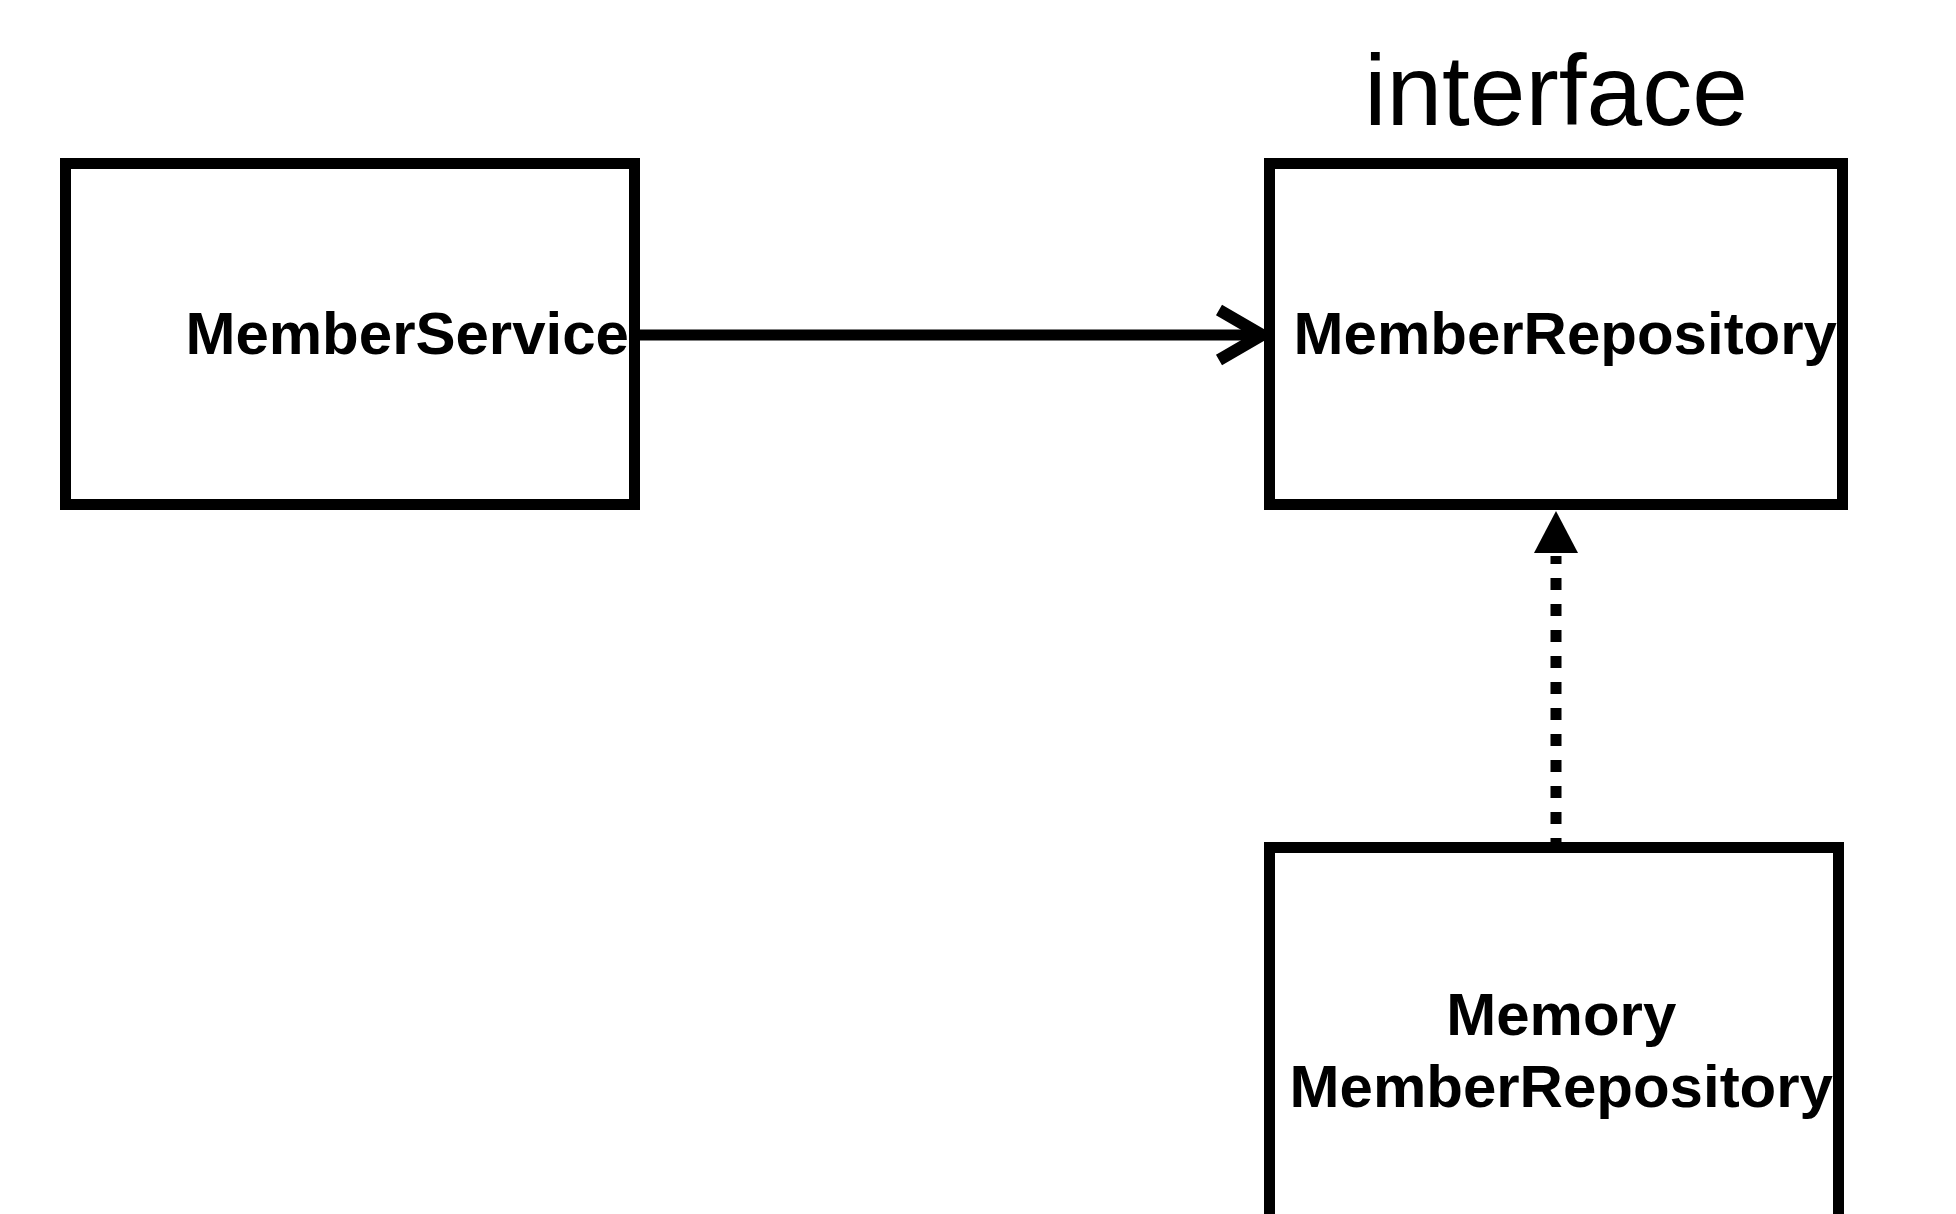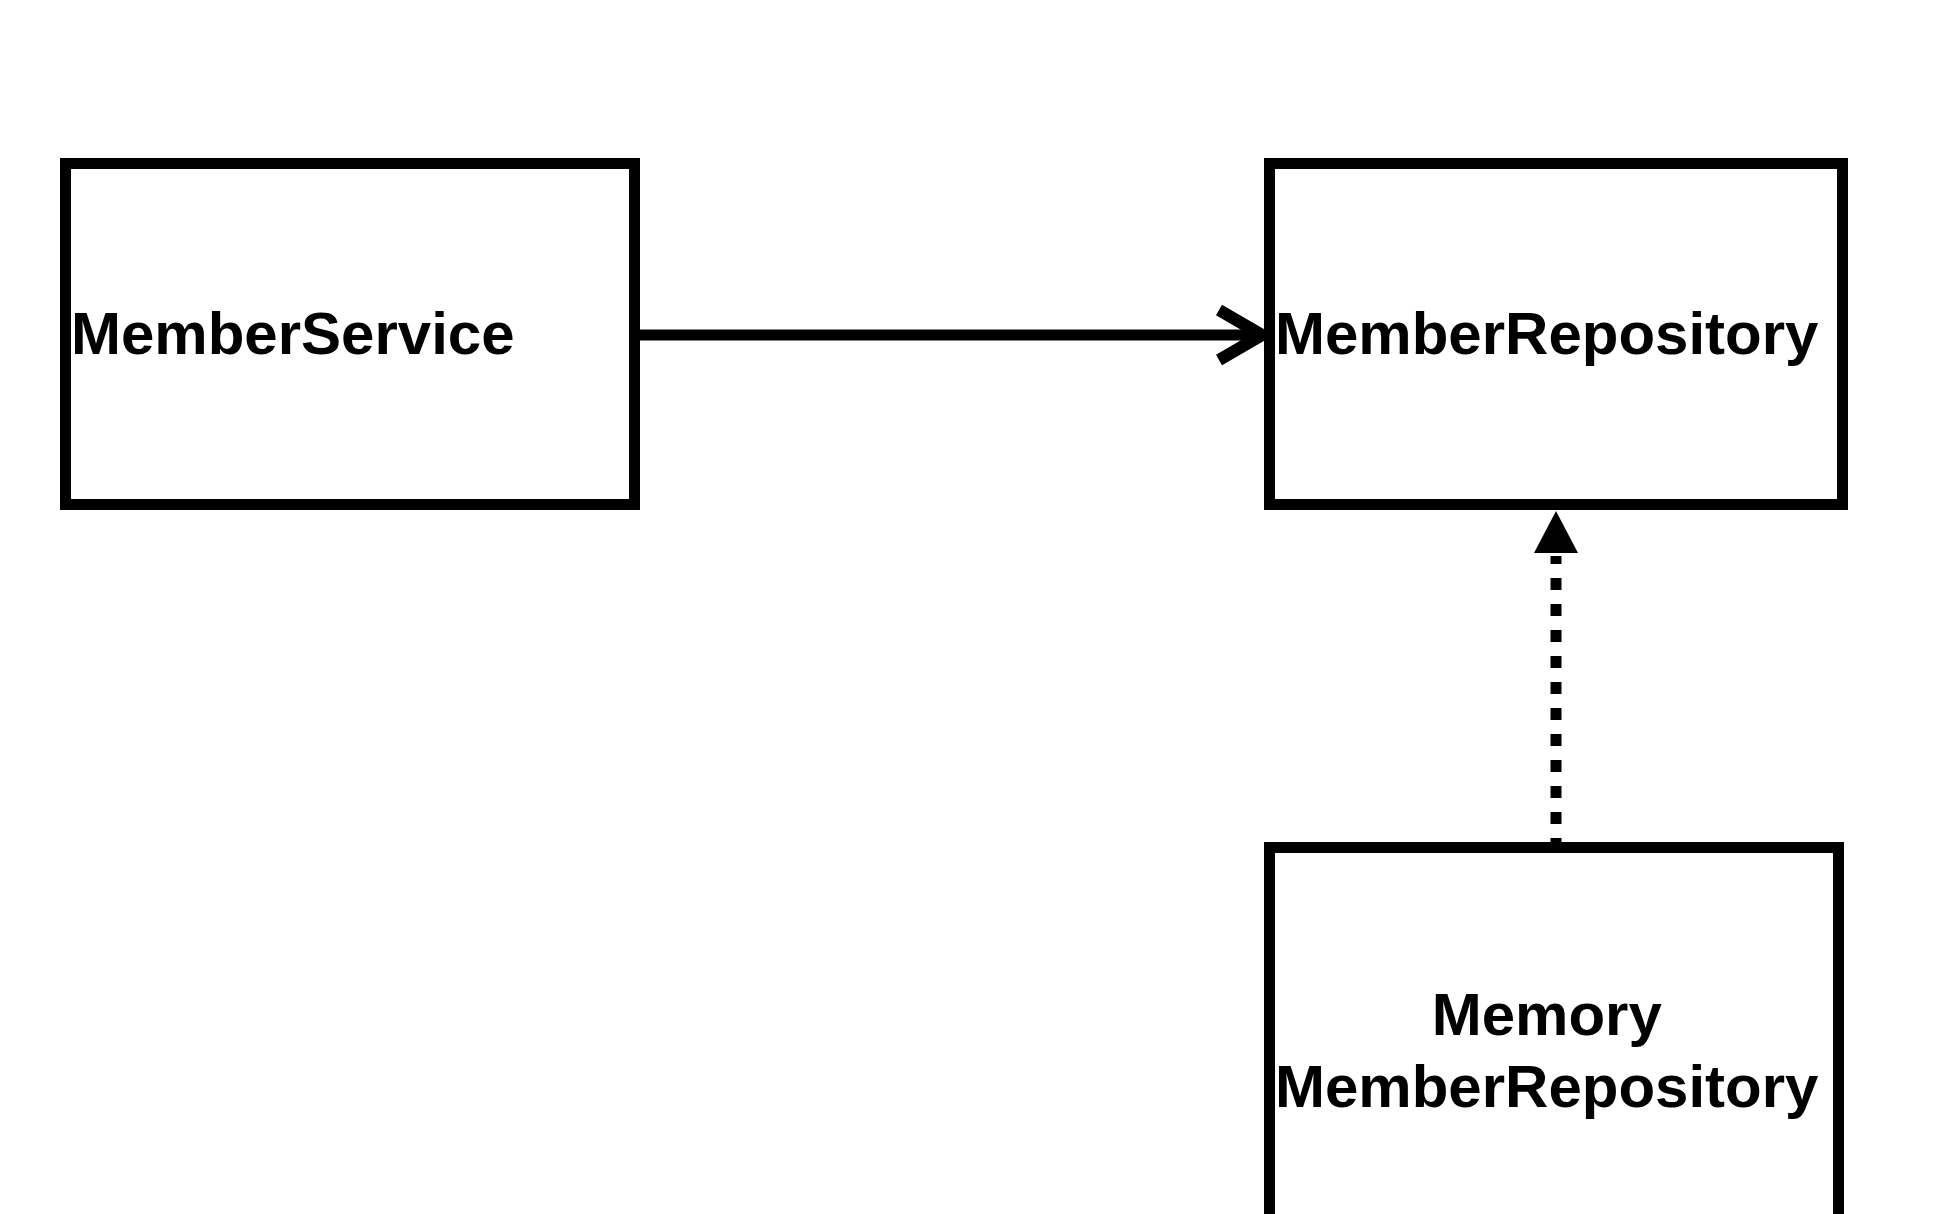--- a/index.html
+++ b/index.html
@@ -23,21 +23,21 @@
     width: 1956px;
     height: 1214px;
   }
   .node {
     position: absolute;
     box-sizing: border-box;
     border: 11px solid #000000;
     background: #ffffff;
     display: flex;
     align-items: center;
-    justify-content: flex-start;
+    justify-content: flex-end;
     text-align: center;
     font-weight: bold;
     font-size: 60px;
     line-height: 1.2;
     color: #000000;
   }
   .node .node-label {
     white-space: pre-line;
   }
   .node-member-service {
@@ -81,20 +81,21 @@
       <line x1="600" y1="335" x2="1256" y2="335" stroke="#000000" stroke-width="11"></line>
       <polyline points="1219,310 1262,335 1219,360" fill="none" stroke="#000000" stroke-width="12" stroke-linejoin="miter" stroke-linecap="butt"></polyline>
     </g>
 
     <g>
       <line x1="1556" y1="850" x2="1556" y2="556" stroke="#000000" stroke-width="11" stroke-dasharray="12 14"></line>
       <path d="M 1556 511 L 1578 553 L 1534 553 Z" fill="#000000" stroke="none"></path>
     </g>
   </svg>
 
+  <div class="interface-annotation">interface</div>
 
   <div class="node node-member-service">
     <span class="node-label">MemberService</span>
   </div>
 
   <div class="node node-member-repository">
     <span class="node-label">MemberRepository</span>
   </div>
 
   <div class="node node-memory-member-repository">

